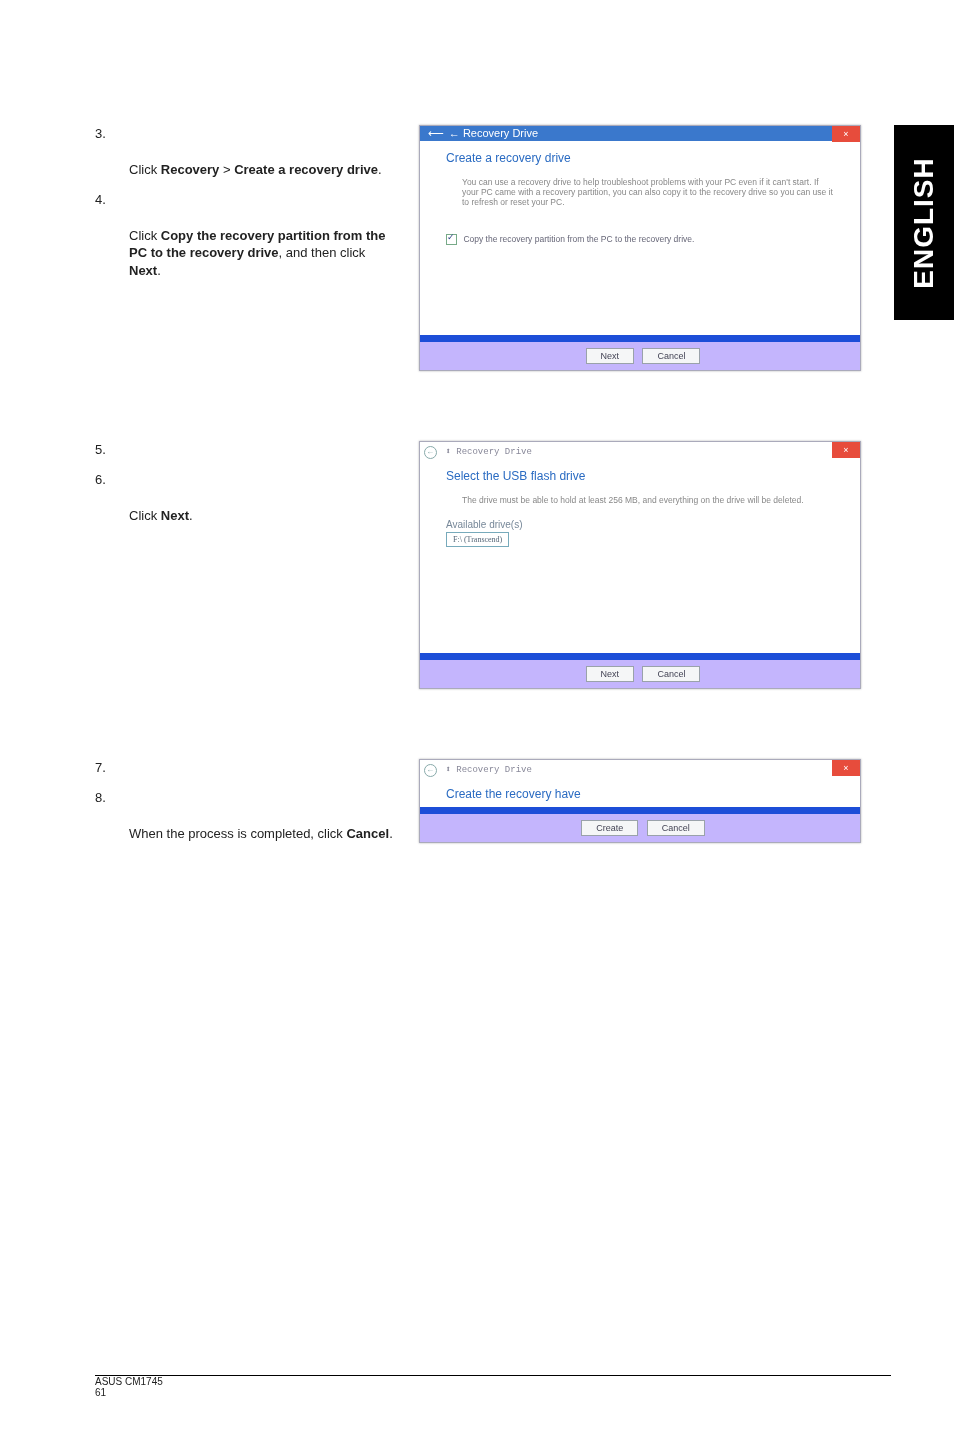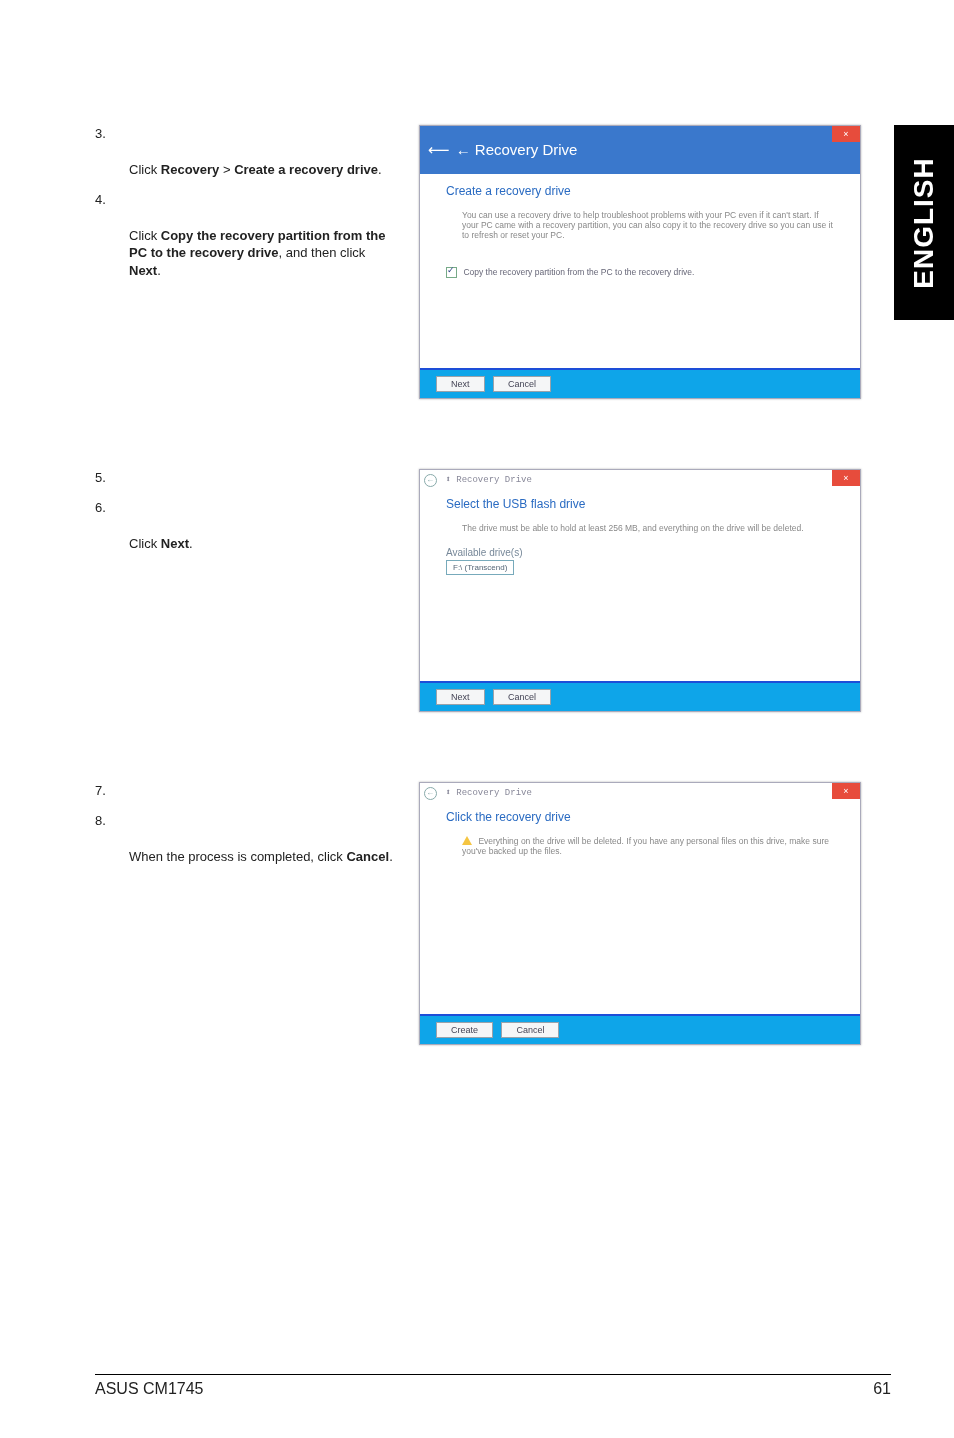--- a/index.html
+++ b/index.html
@@ -74,22 +74,22 @@
     height: 16px;
     background: #e74c3c;
     color: #fff;
     font-size: 9px;
     text-align: center;
     line-height: 16px;
   }
   .dlg-top-blue {
     background: #3a78cc;
     color: #fff;
-    padding: 15px 8px;
-    font-size: 15px;
+    padding: 1px 8px;
+    font-size: 11px;
   }
   .dlg-back {
     padding: 4px 8px 0 4px;
     color: #889;
     font-size: 9px;
     font-family: Liberation Mono, monospace;
   }
   .dlg-back .arrow {
     display: inline-block;
     width: 11px;
@@ -116,37 +116,38 @@
     line-height: 1.2;
     color: #888;
   }
   .drive-item {
     border: 1px solid #7ab;
     padding: 2px 6px;
     display: inline-block;
     font-size: 8px;
     color: #567;
     margin-top: 2px;
+    font-family: Liberation Serif, serif;
   }
   .warn-icon {
     display: inline-block;
     width: 0; height: 0;
     border-left: 5px solid transparent;
     border-right: 5px solid transparent;
     border-bottom: 9px solid #f5c542;
     margin-right: 4px;
     vertical-align: middle;
     position: relative;
     top: -1px;
   }
   .dlg-footer {
-    background: #0ea5e9;
+    background: #c4b5fd;
     padding: 6px 10px;
-    text-align: left;
-    border-top: 2px solid #1d4ed8;
+    text-align: center;
+    border-top: 7px solid #1d4ed8;
   }
   .btn {
     display: inline-block;
     border: 1px solid #9aa2aa;
     background: #f5f6f7;
     color: #445;
     padding: 2px 14px;
     font-size: 9px;
     margin-left: 6px;
   }
@@ -169,24 +170,24 @@
     top: -3px;
     font-size: 9px;
     color: #348;
   }
   .page-footer {
     position: absolute;
     bottom: 40px;
     left: 95px;
     right: 63px;
     border-top: 1px solid #000;
-    padding-top: 5px;
     display: flex;
     justify-content: space-between;
-    font-size: 16px;
+    font-size: 10px;
+    flex-direction: column;
   }
 </style>
 </head>
 <body>
 
 <div class="side-tab">
   <span>ENGLISH</span>
 </div>
 
 <div class="content">
@@ -271,27 +272,21 @@
         </div>
       </div>
     </div>
     <div class="dialog">
       <div class="dlg-close">×</div>
       <div class="dlg-back">
         <span class="arrow">←</span>
         <span>⬍</span>
         <span>Recovery Drive</span>
       </div>
-      <div class="dlg-heading">Click the recovery drive</div>
-      <div class="dlg-body" style="min-height:170px;">
-        <p>
-          <span class="warn-icon"></span>
-          <span>Everything on the drive will be deleted. If you have any personal files on this drive, make sure you've backed up the files.</span>
-        </p>
-      </div>
+      <div class="dlg-heading">Create the recovery have</div>
       <div class="dlg-footer">
         <span class="btn">Create</span>
         <span class="btn">Cancel</span>
       </div>
     </div>
   </div>
 
 </div>
 
 <div class="page-footer">

